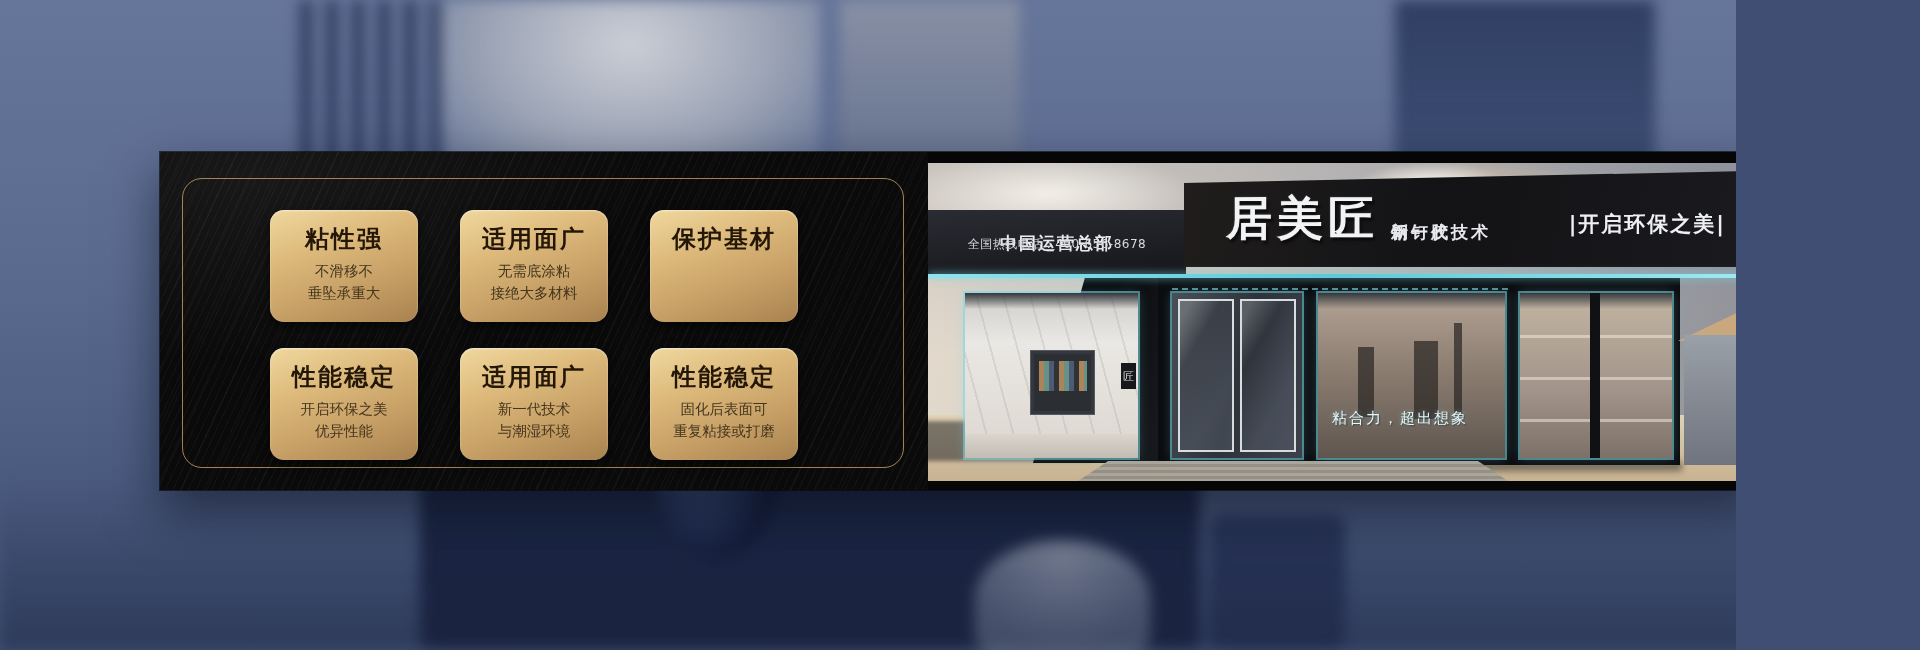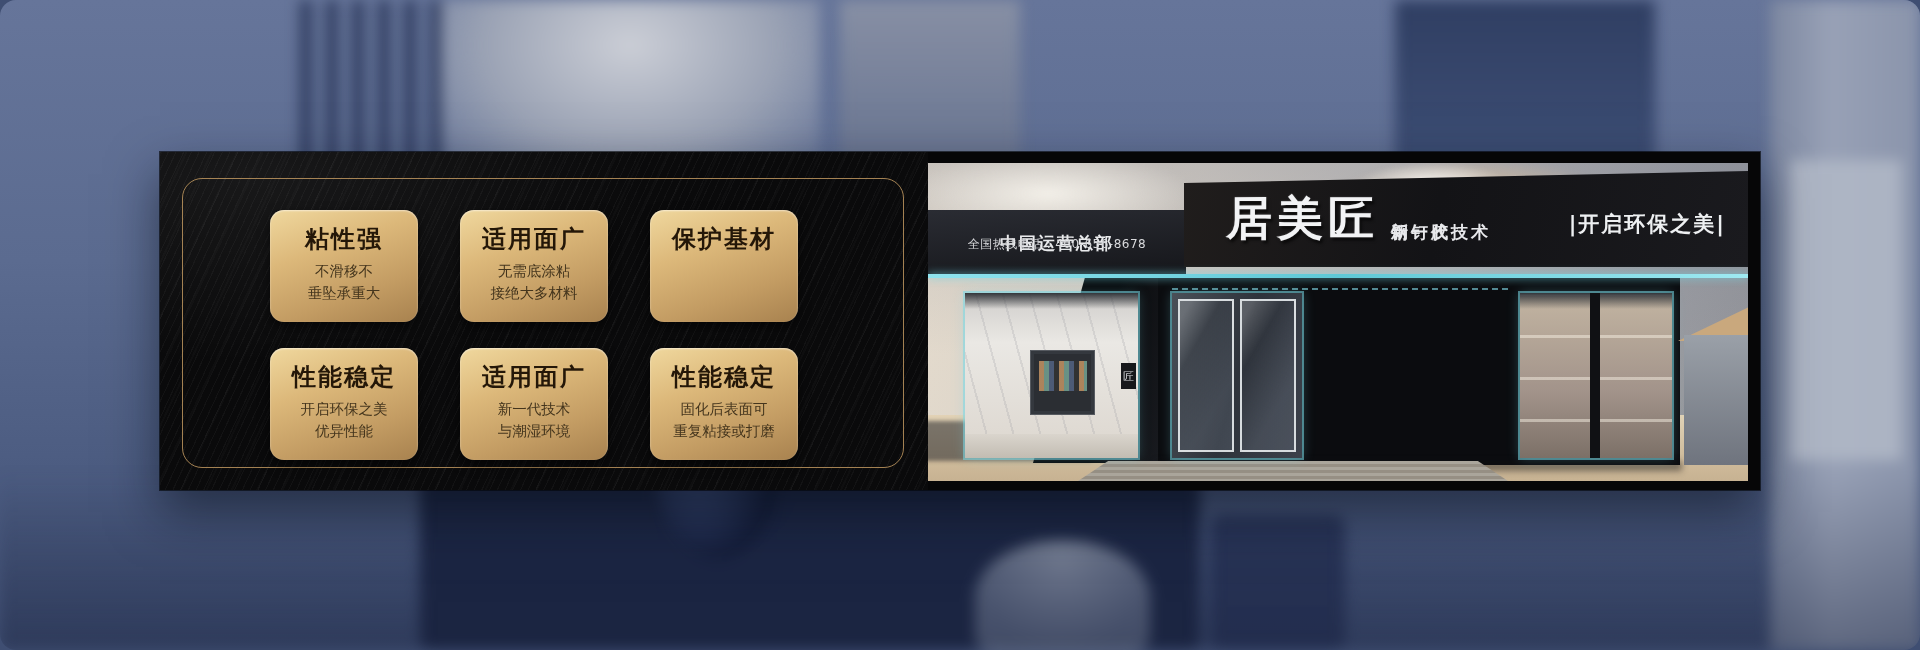--- a/index.html
+++ b/index.html
@@ -1,21 +1,20 @@
 <!DOCTYPE html>
 <html><head>
 <meta charset="utf-8">
 <style>
   * { margin:0; padding:0; box-sizing:border-box; }
   html,body { background:#3f4e72; }
   .stage{
-    position:relative; width:1920px; height:650px; overflow:hidden;
+    position:relative; width:1736px; height:650px; overflow:hidden;
     background:linear-gradient(180deg,#66759a 0%,#5b6b90 40%,#4d5d82 70%,#3f4e72 100%);
     font-family:"DejaVu Sans","Liberation Sans",sans-serif;
-    border-radius:16px;
   }
   
   .bg{position:absolute; inset:0; filter:blur(7px);}
   .bg div{position:absolute;}
   .bg-slats{left:300px;top:0;width:150px;height:210px;background:repeating-linear-gradient(90deg,#1f2b4d 0 12px,rgba(31,43,77,0) 12px 26px);opacity:.75;}
   .bg-wall-light{left:440px;top:0;width:380px;height:180px;background:radial-gradient(ellipse at 50% 25%,#cbced6 0%,#9aa2b4 55%,rgba(154,162,180,0) 100%);}
   .bg-pillar{left:840px;top:0;width:180px;height:165px;background:linear-gradient(180deg,#8b93a6,#6a7590);opacity:.9;}
   .bg-window-right{left:1395px;top:0;width:260px;height:185px;background:linear-gradient(180deg,#2b3a5e,#3c4d74);opacity:.92;}
   .bg-right-band{left:1770px;top:0;width:150px;height:650px;background:linear-gradient(90deg,#7c87a0,#98a1b6 40%,#8a94ab);}
   .bg-right-panel{left:1790px;top:160px;width:112px;height:300px;background:#b3bac8;opacity:.8;}
@@ -229,20 +228,27 @@
         </div>
         <div class="plaque">匠</div>
         <div class="counter"></div>
       </div>
 
       <div class="window door">
         <div class="pane l"></div>
         <div class="pane r"></div>
       </div>
 
+      <div class="window win-right">
+        <div class="win-ceiling"></div>
+        <div class="sil sil1"></div>
+        <div class="sil sil2"></div>
+        <div class="sil sil3"></div>
+        <div class="window-slogan">粘合力，超出想象</div>
+      </div>
 
       <div class="window win-far">
         <div class="win-ceiling"></div>
         <div class="mullion"></div>
       </div>
     </div>
 
   </div>
 </div>
 

